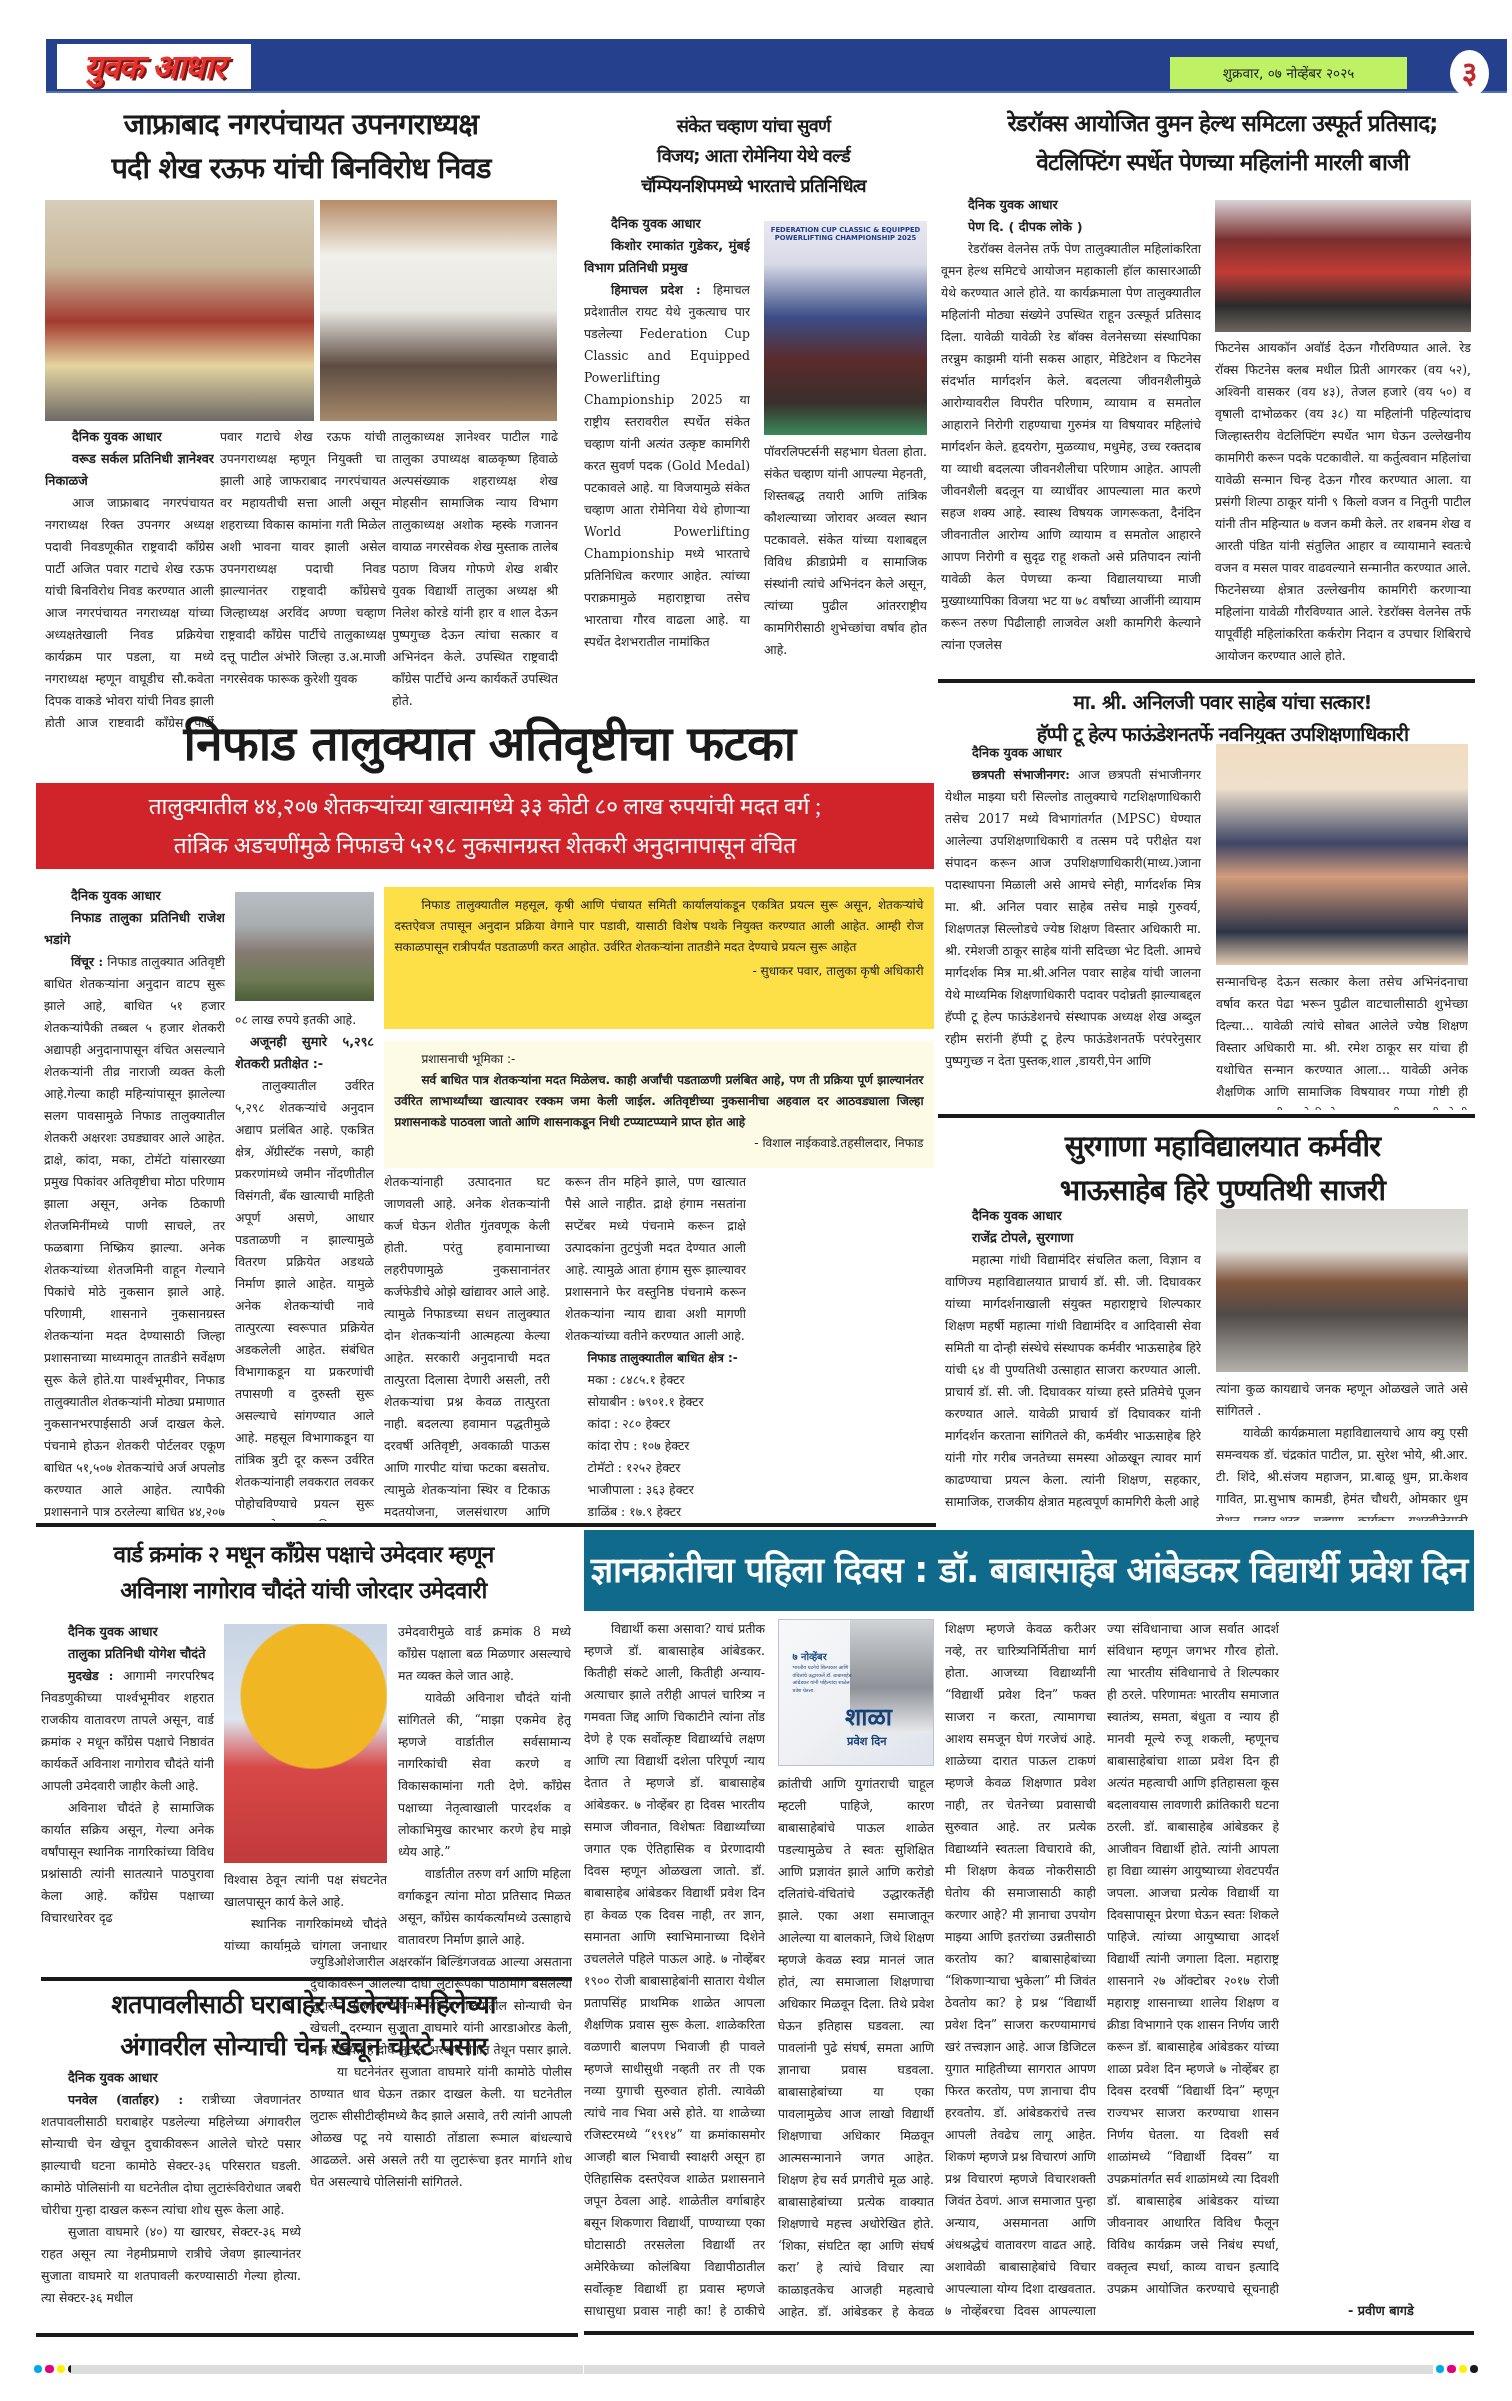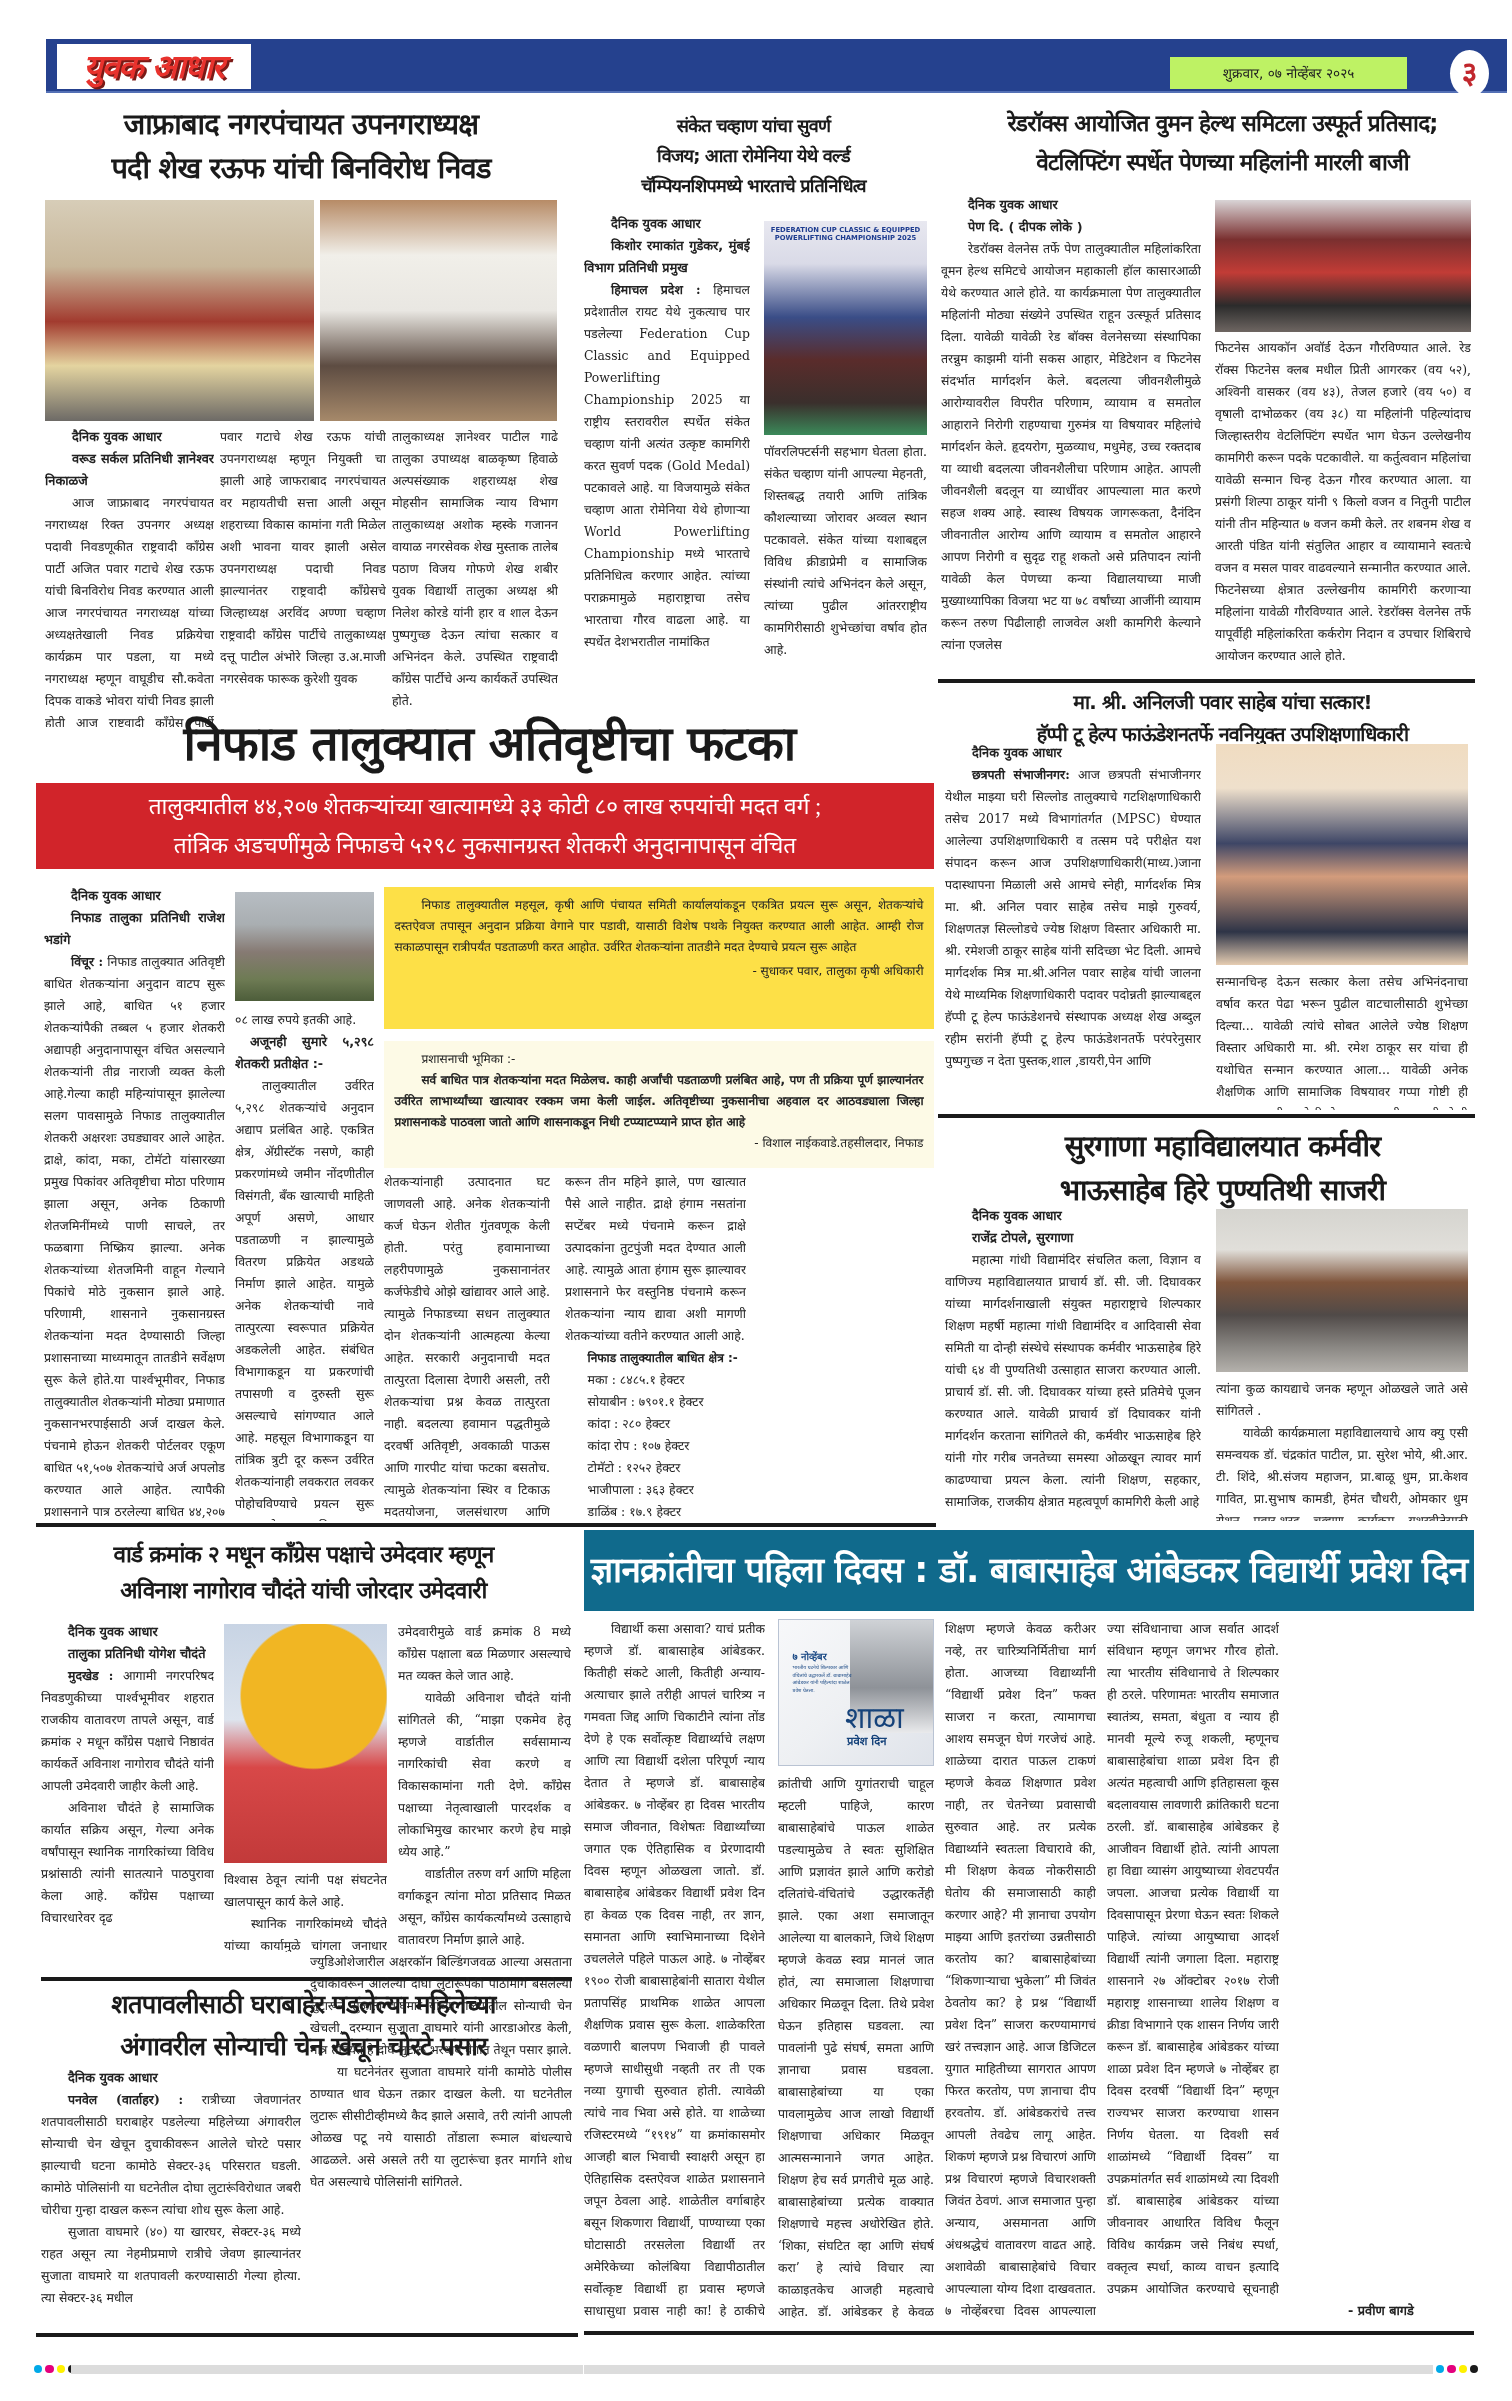--- a/index.html
+++ b/index.html
@@ -209,21 +209,21 @@
 </div>
 
 <div class="tealbar" style="left:584px;top:1530px;width:890px;height:81px">ज्ञानक्रांतीचा पहिला दिवस : डॉ. बाबासाहेब आंबेडकर विद्यार्थी प्रवेश दिन</div>
 <div class="abs body" style="left:584px;top:1618px;width:181px;height:708px">
   <p>विद्यार्थी कसा असावा? याचं प्रतीक म्हणजे डॉ. बाबासाहेब आंबेडकर. कितीही संकटे आली, कितीही अन्याय-अत्याचार झाले तरीही आपलं चारित्र्य न गमवता जिद्द आणि चिकाटीने त्यांना तोंड देणे हे एक सर्वोत्कृष्ट विद्यार्थ्याचे लक्षण आणि त्या विद्यार्थी दशेला परिपूर्ण न्याय देतात ते म्हणजे डॉ. बाबासाहेब आंबेडकर. ७ नोव्हेंबर हा दिवस भारतीय समाज जीवनात, विशेषतः विद्यार्थ्यांच्या जगात एक ऐतिहासिक व प्रेरणादायी दिवस म्हणून ओळखला जातो. डॉ. बाबासाहेब आंबेडकर विद्यार्थी प्रवेश दिन हा केवळ एक दिवस नाही, तर ज्ञान, समानता आणि स्वाभिमानाच्या दिशेने उचललेले पहिले पाऊल आहे. ७ नोव्हेंबर १९०० रोजी बाबासाहेबांनी सातारा येथील प्रतापसिंह प्राथमिक शाळेत आपला शैक्षणिक प्रवास सुरू केला. शाळेकरिता वळणारी बालपण भिवाजी ही पावले म्हणजे साधीसुधी नव्हती तर ती एक नव्या युगाची सुरुवात होती. त्यावेळी त्यांचे नाव भिवा असे होते. या शाळेच्या रजिस्टरमध्ये “१९१४” या क्रमांकासमोर आजही बाल भिवाची स्वाक्षरी असून हा ऐतिहासिक दस्तऐवज शाळेत प्रशासनाने जपून ठेवला आहे. शाळेतील वर्गाबाहेर बसून शिकणारा विद्यार्थी, पाण्याच्या एका घोटासाठी तरसलेला विद्यार्थी तर अमेरिकेच्या कोलंबिया विद्यापीठातील सर्वोत्कृष्ट विद्यार्थी हा प्रवास म्हणजे साधासुधा प्रवास नाही का! हे ठाकीचे पाय सोसत्यानंतर या विद्यार्थ्याने भारतीय संविधानाची मूळ रचना न्याय, समता आणि बंधुता या तत्त्वांवर का केली? याचं प्रत्यक्ष जाणीव होते. डॉ. बाबासाहेब आंबेडकर शाळा प्रवेश दिन म्हणजे एका अधुरी शैक्षणिक</p>
 </div>
 <div class="photo img-poster" style="left:778px;top:1619px;width:156px;height:147px">
   <div style="position:absolute;right:0;top:0;width:83px;height:113px;background:linear-gradient(180deg,#cfd2d6,#8e9298 60%,#e9eaec)"></div>
   <div class="poster-text" style="left:13.6px;top:30px;font-size:9.8px;font-weight:bold">७ नोव्हेंबर</div>
   <div class="poster-text" style="left:13.6px;top:44px;width:64px;font-size:4.9px;line-height:7.5px">भारतीय घटनेचे शिल्पकार आणि वंचितांचे उद्धारकर्ते डॉ. बाबासाहेब आंबेडकर यांनी पहिल्यांदा शाळेत प्रवेश घेतला.</div>
-  <div class="poster-text" style="left:66px;top:84px;font-size:30px;font-weight:normal;line-height:27px;color:#15427a">शाळा</div>
+  <div class="poster-text" style="left:66px;top:84px;font-size:24px;font-weight:bold;line-height:27px;color:#15427a">शाळा</div>
   <div class="poster-text" style="left:68px;top:113px;font-size:11.3px;font-weight:bold;color:#15427a">प्रवेश दिन</div>
 </div>
 <div class="abs body" style="left:778px;top:1773px;width:156px;height:552px">
   <p style="text-indent:0">क्रांतीची आणि युगांतराची चाहूल म्हटली पाहिजे, कारण बाबासाहेबांचे पाऊल शाळेत पडल्यामुळेच ते स्वतः सुशिक्षित आणि प्रज्ञावंत झाले आणि करोडो दलितांचे-वंचितांचे उद्धारकर्तेही झाले. एका अशा समाजातून आलेल्या या बालकाने, जिथे शिक्षण म्हणजे केवळ स्वप्न मानलं जात होतं, त्या समाजाला शिक्षणाचा अधिकार मिळवून दिला. तिथे प्रवेश घेऊन इतिहास घडवला. त्या पावलांनी पुढे संघर्ष, समता आणि ज्ञानाचा प्रवास घडवला. बाबासाहेबांच्या या एका पावलामुळेच आज लाखो विद्यार्थी शिक्षणाचा अधिकार मिळवून आत्मसन्मानाने जगत आहेत. शिक्षण हेच सर्व प्रगतीचे मूळ आहे. बाबासाहेबांच्या प्रत्येक वाक्यात शिक्षणाचे महत्त्व अधोरेखित होते. ‘शिका, संघटित व्हा आणि संघर्ष करा’ हे त्यांचे विचार त्या काळाइतकेच आजही महत्वाचे आहेत. डॉ. आंबेडकर हे केवळ शिक्षणतज्ञ नव्हते तर त्यांनी शिक्षणाला सामाजिक परिवर्तनाचे साधन मानले. आजच्या पिढीने त्यांच्याकडून शिकले पाहिजे की शिक्षण म्हणजे केवळ पदव्या नव्हे तर विचार स्वातंत्र्य आणि आत्मसन्मानाची जाणीव आहे. त्यामुळे शिक्षणाचा प्रत्येक क्षण मूल्याधिष्ठित असावा. तेव्हाच समाजात खऱ्या अर्थाने परिवर्तन घडेल.</p>
 </div>
 <div class="abs body" style="left:945px;top:1618px;width:151px;height:708px">
   <p style="text-indent:0">शिक्षण म्हणजे केवळ करीअर नव्हे, तर चारित्र्यनिर्मितीचा मार्ग होता. आजच्या विद्यार्थ्यांनी “विद्यार्थी प्रवेश दिन” फक्त साजरा न करता, त्यामागचा आशय समजून घेणं गरजेचं आहे. शाळेच्या दारात पाऊल टाकणं म्हणजे केवळ शिक्षणात प्रवेश नाही, तर चेतनेच्या प्रवासाची सुरुवात आहे. तर प्रत्येक विद्यार्थ्याने स्वतःला विचारावे की, मी शिक्षण केवळ नोकरीसाठी घेतोय की समाजासाठी काही करणार आहे? मी ज्ञानाचा उपयोग माझ्या आणि इतरांच्या उन्नतीसाठी करतोय का? बाबासाहेबांच्या “शिकणाऱ्याचा भुकेला” मी जिवंत ठेवतोय का? हे प्रश्न “विद्यार्थी प्रवेश दिन” साजरा करण्यामागचं खरं तत्त्वज्ञान आहे. आज डिजिटल युगात माहितीच्या सागरात आपण फिरत करतोय, पण ज्ञानाचा दीप हरवतोय. डॉ. आंबेडकरांचे तत्त्व आपली तेवढेच लागू आहेत. शिकणं म्हणजे प्रश्न विचारणं आणि प्रश्न विचारणं म्हणजे विचारशक्ती जिवंत ठेवणं. आज समाजात पुन्हा अन्याय, असमानता आणि अंधश्रद्धेचं वातावरण वाढत आहे. अशावेळी बाबासाहेबांचे विचार आपल्याला योग्य दिशा दाखवतात. ७ नोव्हेंबरचा दिवस आपल्याला स्मरण करून देतो की, प्रत्येक विद्यार्थ्यांच्या हातात समाजबदलाची किल्ली आहे. बाबासाहेबांचा शैक्षणिक प्रवास म्हणजे प्रत्येक दीन, दलित, शोषित, उपेक्षित व्यक्तीसाठी प्रेरणेचा झरा आहे. त्यामुळे आजच्या विद्यार्थ्यांनी केवळ पुस्तके उघडू नयेत, तर मनंही उघडावी. कारण जेव्हा मन शिक्षित होतं, तेव्हाच समाज प्रकाशमान होतो. बाबासाहेब शाळेत गेल्यामुळेच</p>
 </div>
 <div class="abs body" style="left:1107px;top:1618px;width:172px;height:681px">
   <p style="text-indent:0">ज्या संविधानाचा आज सर्वात आदर्श संविधान म्हणून जगभर गौरव होतो. त्या भारतीय संविधानाचे ते शिल्पकार ही ठरले. परिणामतः भारतीय समाजात स्वातंत्र्य, समता, बंधुता व न्याय ही मानवी मूल्ये रुजू शकली, म्हणूनच बाबासाहेबांचा शाळा प्रवेश दिन ही अत्यंत महत्वाची आणि इतिहासला कूस बदलावयास लावणारी क्रांतिकारी घटना ठरली. डॉ. बाबासाहेब आंबेडकर हे आजीवन विद्यार्थी होते. त्यांनी आपला हा विद्या व्यासंग आयुष्याच्या शेवटपर्यंत जपला. आजचा प्रत्येक विद्यार्थी या दिवसापासून प्रेरणा घेऊन स्वतः शिकले पाहिजे. त्यांच्या आयुष्याचा आदर्श विद्यार्थी त्यांनी जगाला दिला. महाराष्ट्र शासनाने २७ ऑक्टोबर २०१७ रोजी महाराष्ट्र शासनाच्या शालेय शिक्षण व क्रीडा विभागाने एक शासन निर्णय जारी करून डॉ. बाबासाहेब आंबेडकर यांच्या शाळा प्रवेश दिन म्हणजे ७ नोव्हेंबर हा दिवस दरवर्षी “विद्यार्थी दिन” म्हणून राज्यभर साजरा करण्याचा शासन निर्णय घेतला. या दिवशी सर्व शाळांमध्ये “विद्यार्थी दिवस” या उपक्रमांतर्गत सर्व शाळांमध्ये त्या दिवशी डॉ. बाबासाहेब आंबेडकर यांच्या जीवनावर आधारित विविध फैलून विविध कार्यक्रम जसे निबंध स्पर्धा, वक्तृत्व स्पर्धा, काव्य वाचन इत्यादि उपक्रम आयोजित करण्याचे सूचनाही आहेत. त्यामुळे सर्वांनी खूप शिका, विचार करा आणि परिवर्तन घडवा. तुमच्या मेहनतीमुळे आणि समर्पणामुळे तुम्ही मोठे यश मिळवावे, हीच सदिच्छा. सर्वांना विद्यार्थी दिनाच्या हार्दिक शुभेच्छा !</p>

